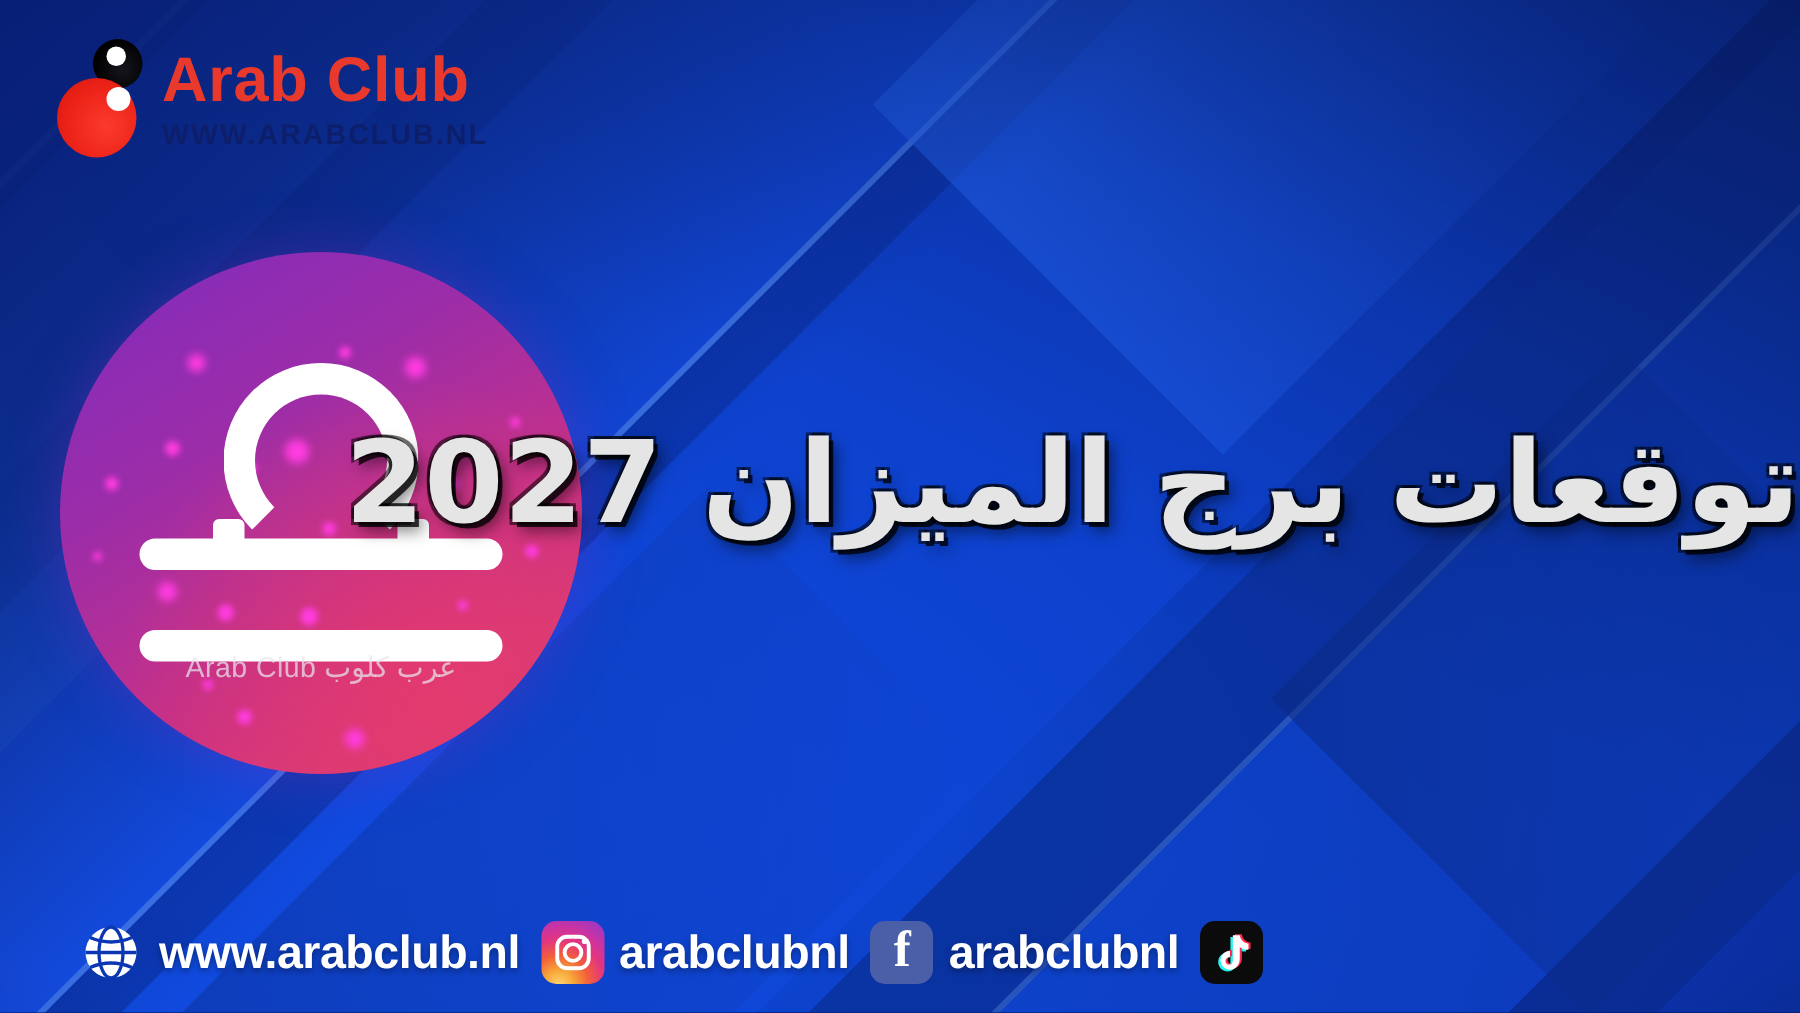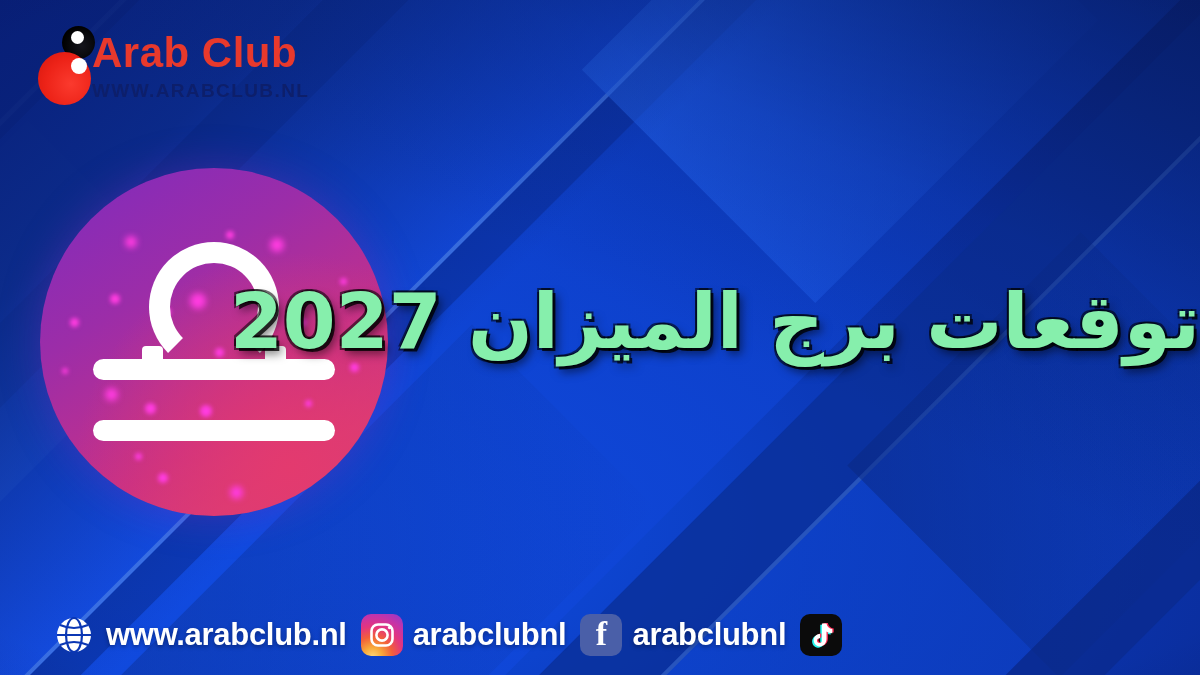--- a/index.html
+++ b/index.html
@@ -76,21 +76,21 @@
     background:#fff;
   }
   .dot-red{
     position:absolute;left:14px;top:32px;width:53px;height:53px;border-radius:50%;
     background:radial-gradient(circle at 62% 60%, #fb3a2e 0%, #ed2318 55%, #d4160d 100%);
   }
   .dot-red::after{
     content:"";position:absolute;left:33px;top:6px;width:16px;height:16px;border-radius:50%;
     background:#fff;
   }
-  .logo-text{margin-left:0;padding-top:12px;}
+  .logo-text{margin-left:16px;padding-top:12px;}
   .logo-title{
     font-size:42px;font-weight:bold;color:#e8392c;letter-spacing:.5px;line-height:1;
     font-family:"Liberation Sans",sans-serif;
   }
   .logo-url{
     margin-top:6px;font-size:19px;font-weight:bold;color:#0d1f6b;letter-spacing:1.4px;
     font-family:"Liberation Sans",sans-serif;
   }
 
   
@@ -128,21 +128,21 @@
     position:absolute;left:0;right:0;top:265px;text-align:center;
     color:rgba(232,232,240,.72);font-size:19px;letter-spacing:.3px;
     font-family:"Liberation Sans",sans-serif;
     direction:rtl;
   }
 
   
   .headline{
     position:absolute;right:0px;top:282px;width:820px;
     text-align:right;direction:rtl;
-    color:#86efac;
+    color:#e5e5e5;
     font-family:"DejaVu Sans","Liberation Sans",sans-serif;
     font-weight:bold;
     font-size:76px;
     line-height:1.05;
     white-space:nowrap;
     text-shadow:
       3px 3px 0 rgba(0,0,0,.78),
       -2px -2px 0 rgba(0,0,0,.55),
       2px -2px 0 rgba(0,0,0,.55),
       -2px 2px 0 rgba(0,0,0,.55),
@@ -229,20 +229,21 @@
     <div class="glow" style="left:95px;top:285px;width:7px;height:7px;"></div>
 
     <div class="libra">
       <div class="libra-arc"></div>
       <div class="libra-stub l"></div>
       <div class="libra-stub r"></div>
       <div class="libra-bar top"></div>
       <div class="libra-bar bottom"></div>
     </div>
 
+    <div class="watermark">عرب كلوب Arab Club</div>
   </div>
 
   <div class="headline">توقعات برج الميزان 2027</div>
 
   <div class="social">
 
     <div class="social-item">
       <svg class="globe" viewBox="0 0 44 44">
         <circle cx="22" cy="22" r="17" fill="#ffffff"></circle>
         <ellipse cx="22" cy="22" rx="8" ry="17" fill="none" stroke="#0b37b4" stroke-width="2.2"></ellipse>

